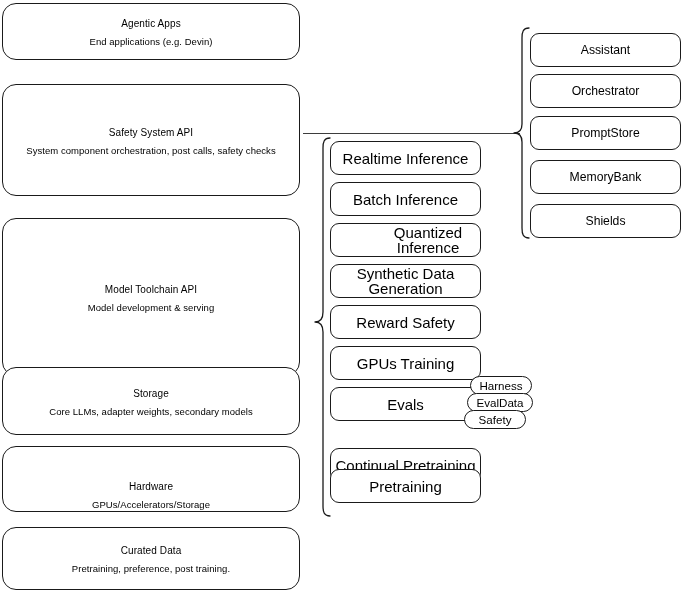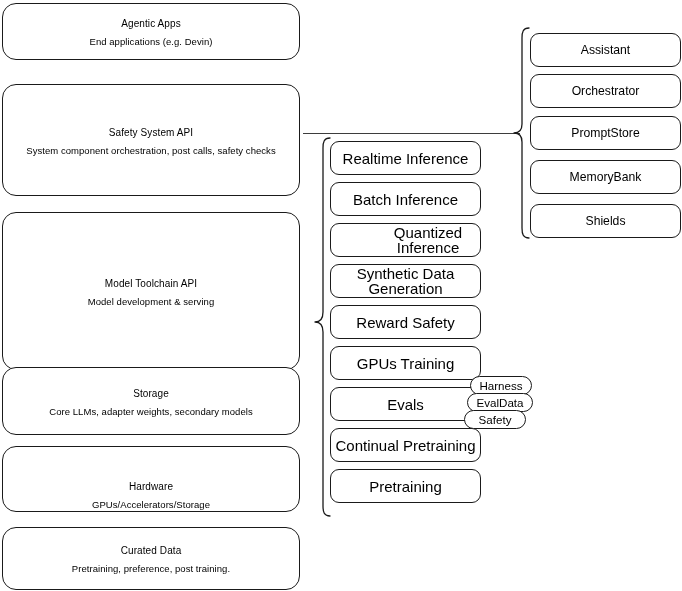--- a/index.html
+++ b/index.html
@@ -121,21 +121,21 @@
   <div class="box layer" style="top:3px;height:57px;">
     <div class="title">Agentic Apps</div>
     <div class="subtitle">End applications (e.g. Devin)</div>
   </div>
 
   <div class="box layer" style="top:84px;height:112px;">
     <div class="title">Safety System API</div>
     <div class="subtitle">System component orchestration, post calls, safety checks</div>
   </div>
 
-  <div class="box layer" style="top:212px;height:158px;">
+  <div class="box layer" style="top:218px;height:158px;">
     <div class="title">Model Toolchain API</div>
     <div class="subtitle">Model development &amp; serving</div>
   </div>
 
   <div class="box layer" style="top:367px;height:68px;">
     <div class="title">Storage</div>
     <div class="subtitle">Core LLMs, adapter weights, secondary models</div>
   </div>
 
   <div class="box layer" style="top:446px;height:66px;justify-content:flex-end;">
@@ -179,21 +179,21 @@
   </div>
 
   <div class="box mid" style="top:346px;">
     <div class="title">GPUs Training</div>
   </div>
 
   <div class="box mid" style="top:387px;">
     <div class="title">Evals</div>
   </div>
 
-  <div class="box mid" style="top:428px;align-items:center;">
+  <div class="box mid" style="top:448px;align-items:center;">
     <div class="title">Continual Pretraining</div>
   </div>
 
   <div class="box mid" style="top:469px;">
     <div class="title">Pretraining</div>
   </div>
 
   <div class="pill" style="left:470px;top:376px;width:62px;">
     <span>Harness</span>
   </div>

